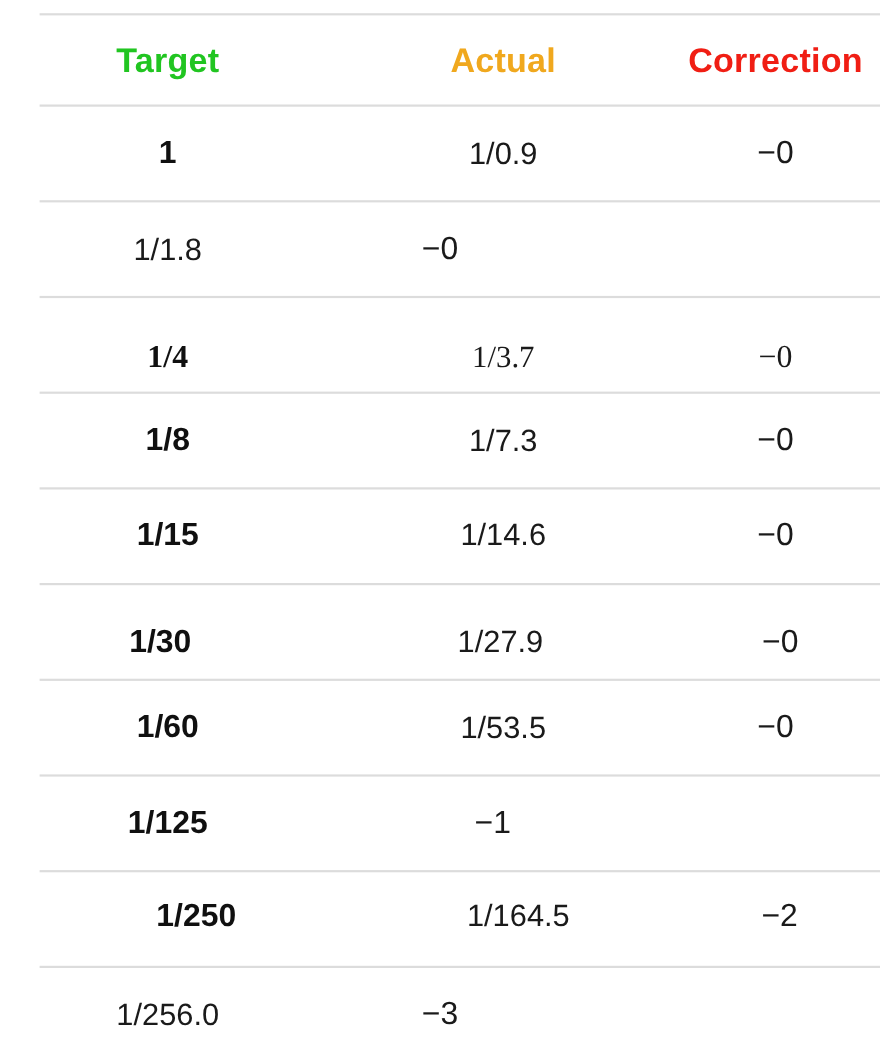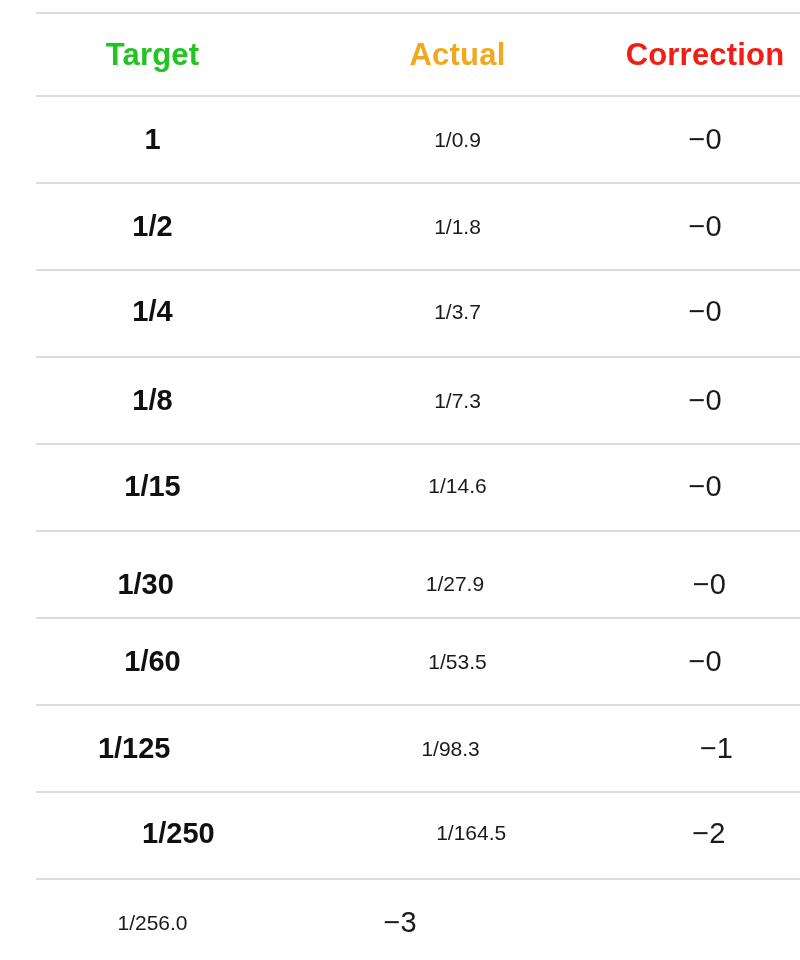--- a/index.html
+++ b/index.html
@@ -65,21 +65,21 @@
 
   
   .body-row { height: 85px; }
 
   .cell-target {
     font-size: 29px;
     font-weight: bold;
     color: #101010;
   }
   .cell-actual {
-    font-size: 21px;
+    font-size: 28px;
     font-weight: normal;
     color: #1a1a1a;
   }
   .cell-correction {
     font-size: 29px;
     font-weight: normal;
     color: #1a1a1a;
   }
 </style>
 </head>
@@ -94,26 +94,25 @@
       <div class="cell col-correction header-cell header-correction" style="color: rgb(240, 30, 20);">Correction</div>
     </div>
     <div class="divider" style="top: 95px;"></div>
     <div class="row body-row" style="top: 97px; height: 85px;">
       <div class="cell col-target cell-target">1</div>
       <div class="cell col-actual cell-actual">1/0.9</div>
       <div class="cell col-correction cell-correction">−0</div>
     </div>
     <div class="divider" style="top: 182px;"></div>
     <div class="row body-row" style="top: 184px; height: 85px;">
-      <div class="cell col-target cell-target">1/2</div>
       <div class="cell col-actual cell-actual">1/1.8</div>
       <div class="cell col-correction cell-correction">−0</div>
     </div>
     <div class="divider" style="top: 269px;"></div>
-    <div class="row body-row" style="top: 269px; height: 85px;">
+    <div class="row body-row" style="top: 283px; height: 85px; font-family: Liberation Serif, serif;">
       <div class="cell col-target cell-target">1/4</div>
       <div class="cell col-actual cell-actual">1/3.7</div>
       <div class="cell col-correction cell-correction">−0</div>
     </div>
     <div class="divider" style="top: 356px;"></div>
     <div class="row body-row" style="top: 358px; height: 85px;">
       <div class="cell col-target cell-target">1/8</div>
       <div class="cell col-actual cell-actual">1/7.3</div>
       <div class="cell col-correction cell-correction">−0</div>
     </div>
@@ -131,21 +130,20 @@
     </div>
     <div class="divider" style="top: 617px;"></div>
     <div class="row body-row" style="top: 619px; height: 85px; border-radius: 24px;">
       <div class="cell col-target cell-target">1/60</div>
       <div class="cell col-actual cell-actual">1/53.5</div>
       <div class="cell col-correction cell-correction">−0</div>
     </div>
     <div class="divider" style="top: 704px;"></div>
     <div class="row body-row" style="top: 706px; height: 85px; gap: 48px;">
       <div class="cell col-target cell-target">1/125</div>
-      <div class="cell col-actual cell-actual">1/98.3</div>
       <div class="cell col-correction cell-correction">−1</div>
     </div>
     <div class="divider" style="top: 791px;"></div>
     <div class="row body-row" style="top: 793px; height: 80px; padding-left: 32px;">
       <div class="cell col-target cell-target">1/250</div>
       <div class="cell col-actual cell-actual">1/164.5</div>
       <div class="cell col-correction cell-correction">−2</div>
     </div>
     <div class="divider" style="top: 878px;"></div>
     <div class="row body-row" style="top: 880px; height: 85px;">

